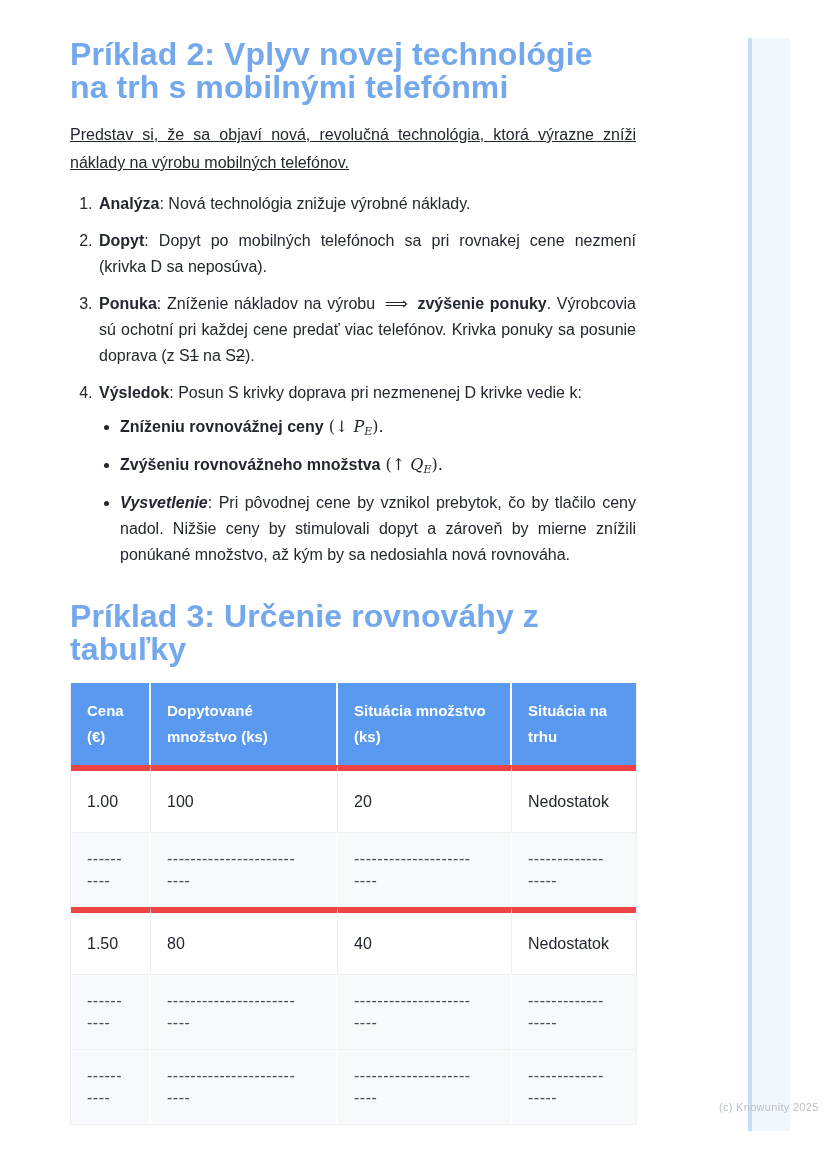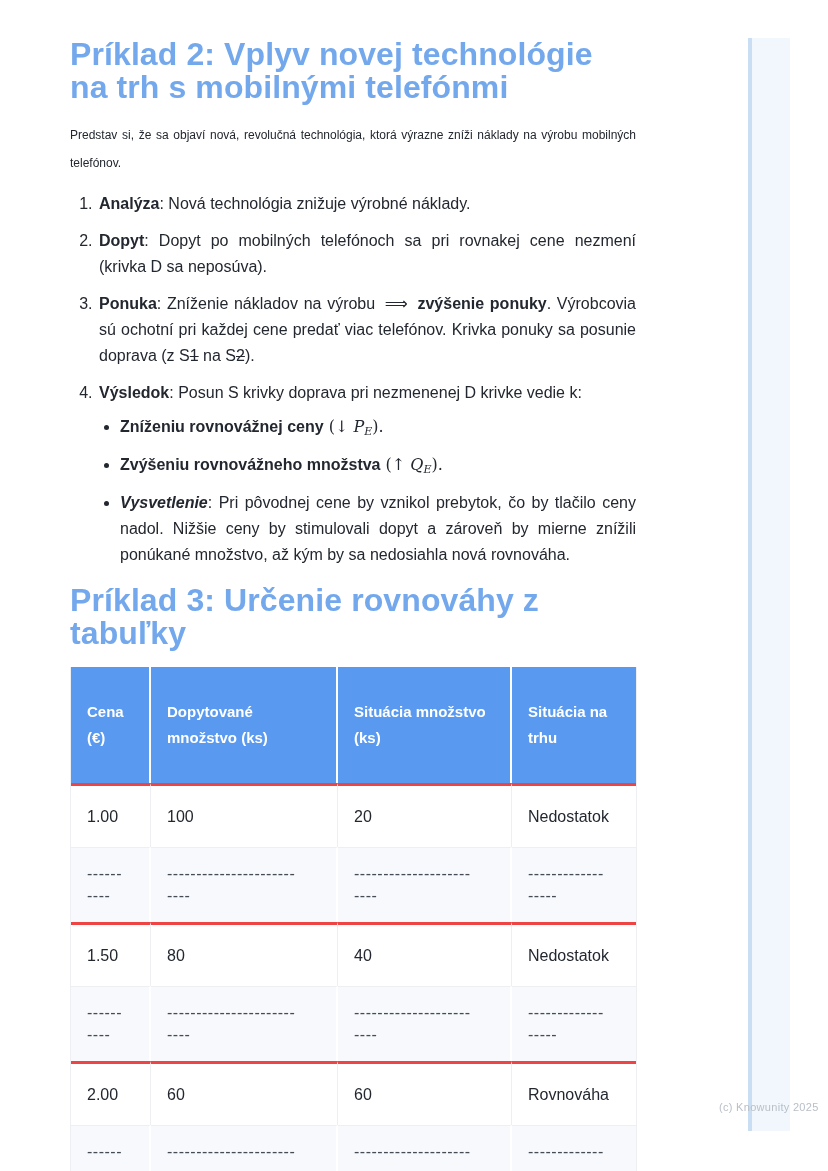--- a/index.html
+++ b/index.html
@@ -9,23 +9,23 @@
     color:#23272f;
     position:relative;
   }
   .content {
     position:absolute; left:70px; top:38px; width:566px;
   }
   h2.sec-heading {
     color:#74a8ec; font-size:32px; font-weight:700; line-height:33px;
     margin:0 0 17px 0; letter-spacing:0.1px;
   }
-  h2.sec-heading.second { margin-top:16px; }
+  h2.sec-heading.second { margin-top:32px; }
   p.para {
-    font-size:12px; line-height:28px; text-align:justify; margin:0 0 14px 0;
+    font-size:16px; line-height:28px; text-align:justify; margin:0 0 14px 0;text-decoration:underline;
   }
   ol.steps {
     margin:6px 0 0 0; padding-left:27px; font-size:16px; line-height:26px;
   }
   ol.steps > li { margin-bottom:11px; text-align:justify; padding-left:2px; }
   ul.sub {
     list-style:disc; margin:8px 0 16px 0; padding-left:21px;
   }
   ul.sub > li { margin-bottom:7px; text-align:justify; }
   .b { font-weight:700; }
@@ -46,30 +46,30 @@
   table.mkt {
     margin-top:14px;
     border-collapse:separate; border-spacing:0;
     width:565px; table-layout:fixed;
     border:1px solid #edeff3; border-top:none;
   }
   col.c1 { width:80px; } col.c2 { width:187px; } col.c3 { width:174px; } col.c4 { width:124px; }
   table.mkt th {
     background:#599af0; color:#ffffff; font-size:15px; font-weight:700;
     text-align:left; vertical-align:middle; line-height:26px;
-    padding:32px 16px; border-right:2px solid #ffffff;
+    padding:15px 16px; border-right:2px solid #ffffff;
   }
   table.mkt th:last-child { border-right:none; }
   table.mkt td {
     font-size:16px; vertical-align:middle; text-align:left;
     padding:18px 16px; line-height:25px;
     border-right:1px solid #edeff3; border-top:1px solid #edeff3;
   }
   table.mkt td:last-child { border-right:none; }
-  tr.value-row td { background:#ffffff; border-top:3px solid #ef4444; }
+  tr.value-row td { background:#ffffff; border-top:6px solid #ef4444; }
   tr.dash-row td {
     background:#f7f9fc; color:#464c55;
     white-space:pre-line; line-height:22px; padding:15px 16px;
     font-size:16px; letter-spacing:0.5px;
     border-right:2px solid #ffffff;
   }
   tr.dash-row td:last-child { border-right:none; }
 
   
   .side-strip {
@@ -147,26 +147,20 @@
       <tr class="dash-row">
         <td>------
 ----</td>
         <td>----------------------
 ----</td>
         <td>--------------------
 ----</td>
         <td>-------------
 -----</td>
       </tr>
-      <tr class="value-row">
-        <td>2.00</td>
-        <td>60</td>
-        <td>60</td>
-        <td>Rovnováha</td>
-      </tr>
       <tr class="dash-row">
         <td>------
 ----</td>
         <td>----------------------
 ----</td>
         <td>--------------------
 ----</td>
         <td>-------------
 -----</td>
       </tr>

